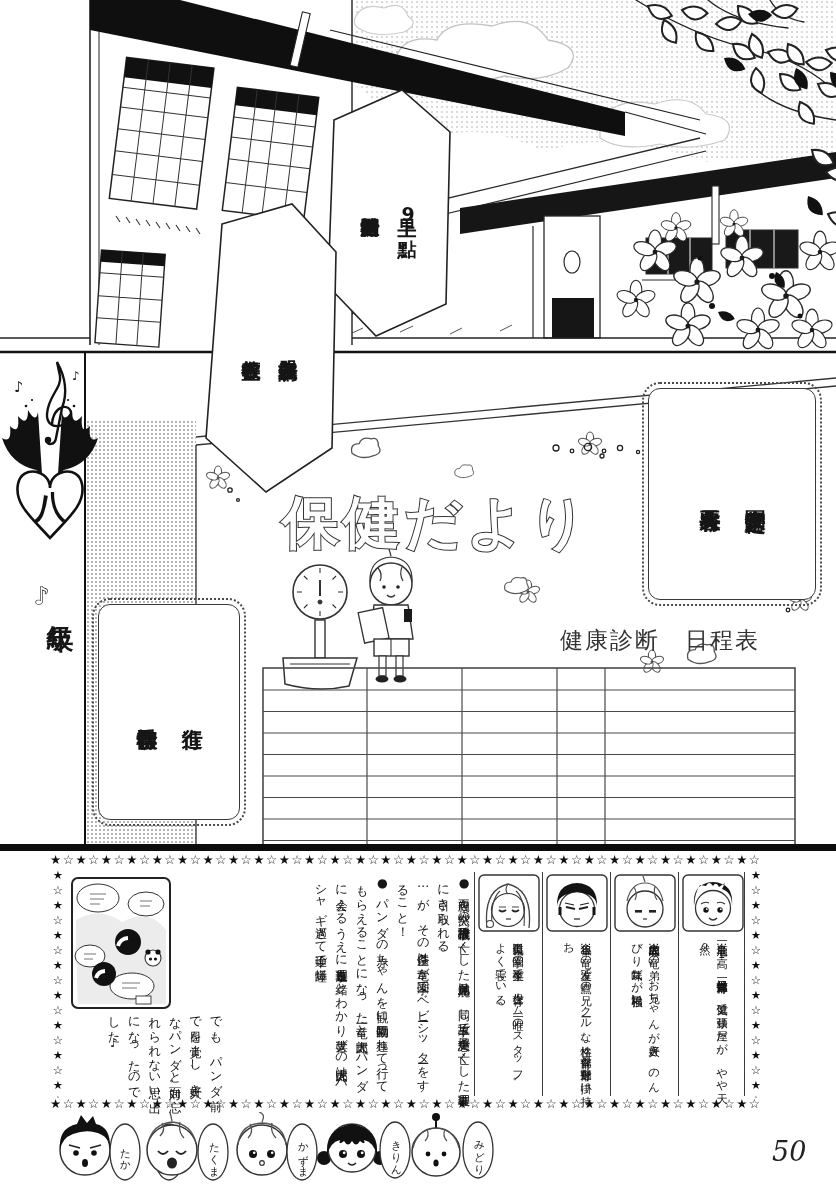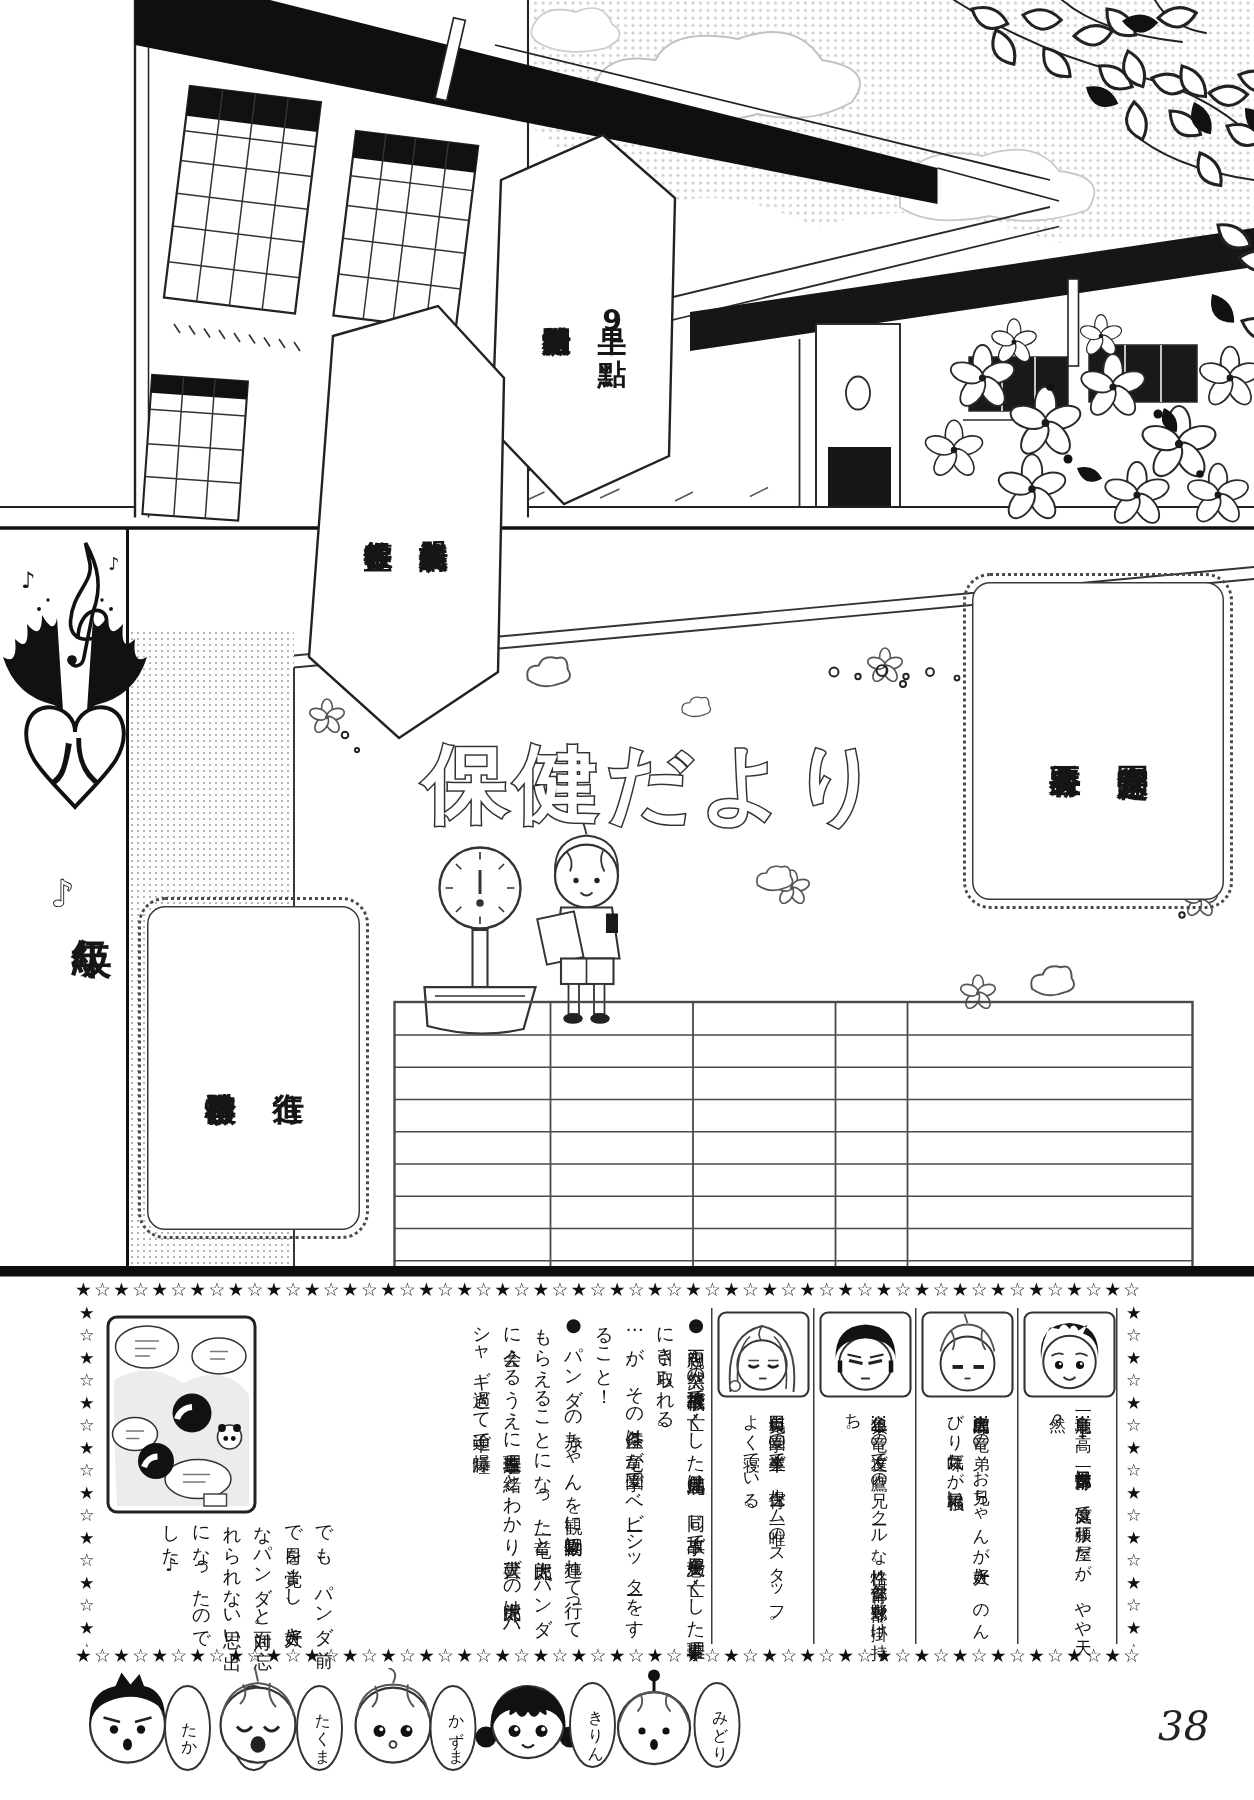--- a/index.html
+++ b/index.html
@@ -252,20 +252,21 @@
 
     <g stroke="#4a4a4a" fill="none">
       <rect x="263" y="316" width="532" height="178" stroke-width="1.6"></rect>
       <path d="M367,316 V494 M462,316 V494 M557,316 V494 M605,316 V494" stroke-width="1.2"></path>
       <path d="M263,338 H795 M263,359.5 H795 M263,381 H795 M263,402.5 H795 M263,424 H795 M263,445.5 H795 M263,467 H795 M263,488.5 H795" stroke-width="1.1"></path>
     </g>
 
     <rect x="0" y="492" width="836" height="7" fill="#0d0d0d"></rect>
   </svg>
 
+  <div class="abs" style="left:560px;top:625px;font-size:23px;letter-spacing:2px;color:#333;z-index:4;">健康診断　日程表</div>
 
   <svg class="abs" style="left:0;top:352px" width="100" height="272" viewBox="0 0 100 272">
     <text x="14" y="40" font-size="15" fill="#111">♪</text>
     <text x="72" y="28" font-size="12" fill="#111">♪</text>
     <path d="M52,74 C52,52 72,50 71,63 C70,76 46,80 47,62 C48,44 62,36 60,24 L57,10 C66,26 68,40 62,56 L56,86 C55,93 48,94 46,88" stroke="#111" stroke-width="2.4" fill="none"></path>
     <circle cx="48" cy="88" r="3.2" fill="#111"></circle>
     <path d="M36,118 Q10,112 2,86 Q12,92 10,74 Q20,84 18,64 Q28,76 28,58 Q36,72 38,60 L42,122 Z" fill="#111"></path>
     <path d="M36,118 Q10,112 2,86 Q12,92 10,74 Q20,84 18,64 Q28,76 28,58 Q36,72 38,60 L42,122 Z" fill="#111" transform="translate(100,0) scale(-1,1)"></path>
     <circle cx="26" cy="54" r="1.3" fill="#111"></circle>
       <circle cx="32" cy="48" r="1.1" fill="#111"></circle>
@@ -460,15 +461,15 @@
     <ellipse cx="438" cy="38" rx="15" ry="28" fill="#fff" stroke="#333" stroke-width="1.3"></ellipse>
     <ellipse cx="85" cy="40" rx="15" ry="28" fill="#fff" stroke="#333" stroke-width="1.3"></ellipse>
   </svg>
 
   <div class="abs name-v center" style="left:117px;top:1126px;width:16px;height:54px;">たか</div>
   <div class="abs name-v center" style="left:206px;top:1124px;width:16px;height:58px;">たくま</div>
   <div class="abs name-v center" style="left:295px;top:1124px;width:16px;height:58px;">かずま</div>
   <div class="abs name-v center" style="left:388px;top:1122px;width:16px;height:58px;">きりん</div>
   <div class="abs name-v center" style="left:471px;top:1122px;width:16px;height:58px;">みどり</div>
 
-  <div class="abs" style="left:772px;top:1136px;font-size:27px;font-style:italic;color:#222;font-family:'DejaVu Serif',serif;">38</div>
+  <div class="abs" style="left:772px;top:1136px;font-size:27px;font-style:italic;color:#222;font-family:'DejaVu Serif',serif;">50</div>
 
 </div>
 
 </body></html>

